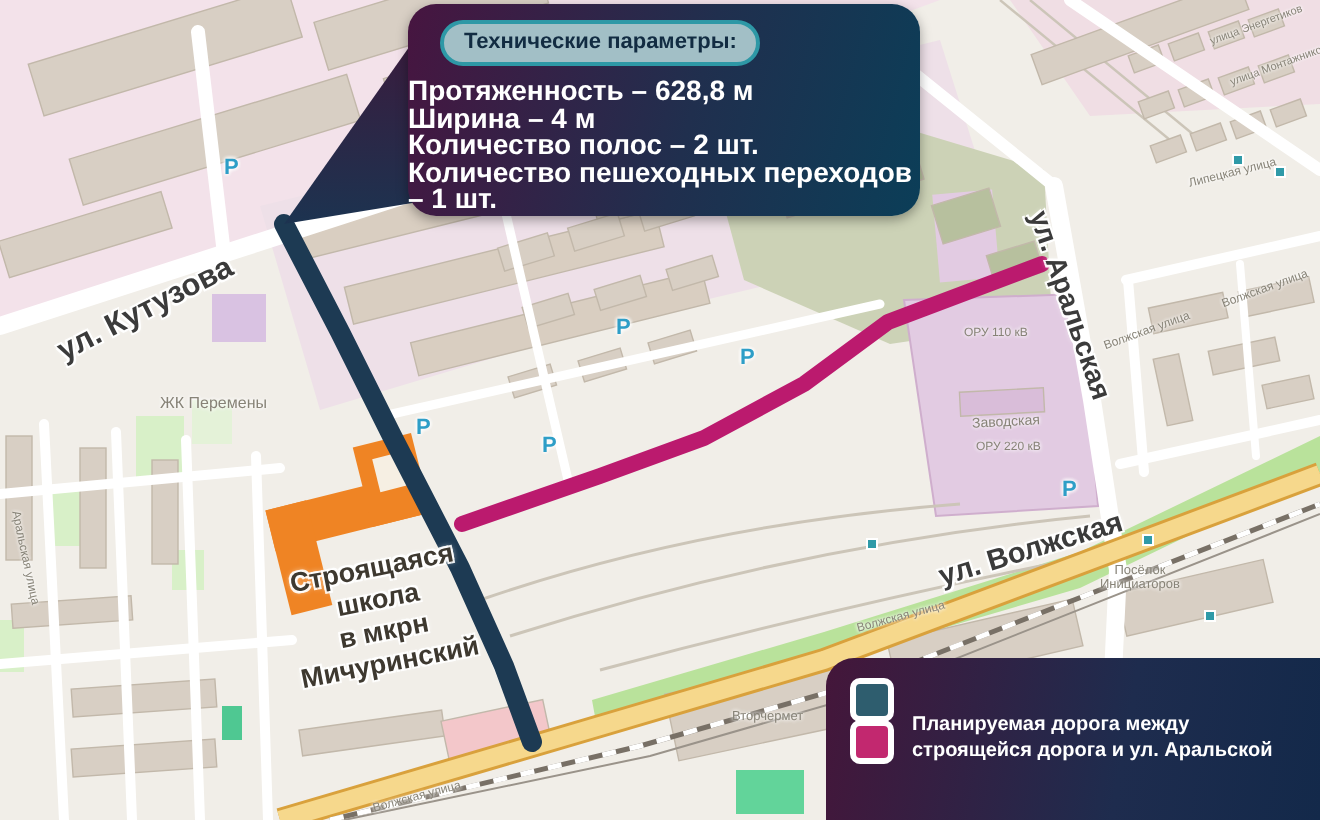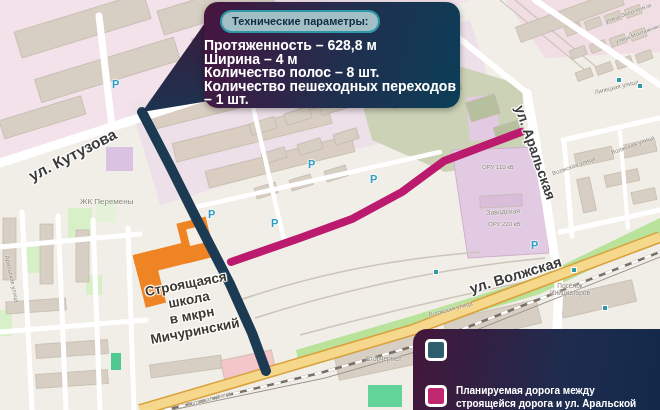--- a/index.html
+++ b/index.html
@@ -226,30 +226,30 @@
       </linearGradient>
     </defs>
     <polygon points="142,112 212,13 264,92" fill="url(#ptr)"></polygon>
   </svg>
 
   <div class="callout">
     <div class="callout-title">Технические параметры:</div>
     <div class="callout-lines">
       <div>Протяженность – 628,8 м</div>
       <div>Ширина – 4 м</div>
-      <div>Количество полос – 8 шт.</div>
+      <div>Количество полос – 2 шт.</div>
       <div>Количество пешеходных переходов – 1 шт.</div>
     </div>
   </div>
 
   <div class="legend">
     <div class="legend-item" style="top:10px;">
       <div class="swatch" style="background-color: rgb(46, 93, 110);"></div>
     </div>
-    <div class="legend-item" style="top:56px;">
+    <div class="legend-item" style="top:28px;align-items:flex-end;">
       <div class="swatch" style="background-color: rgb(194, 40, 111);"></div>
       <div class="legend-text">
         <div>Планируемая дорога между</div>
         <div>строящейся дорога и ул. Аральской</div>
       </div>
     </div>
   </div>
 
 </div>
 

